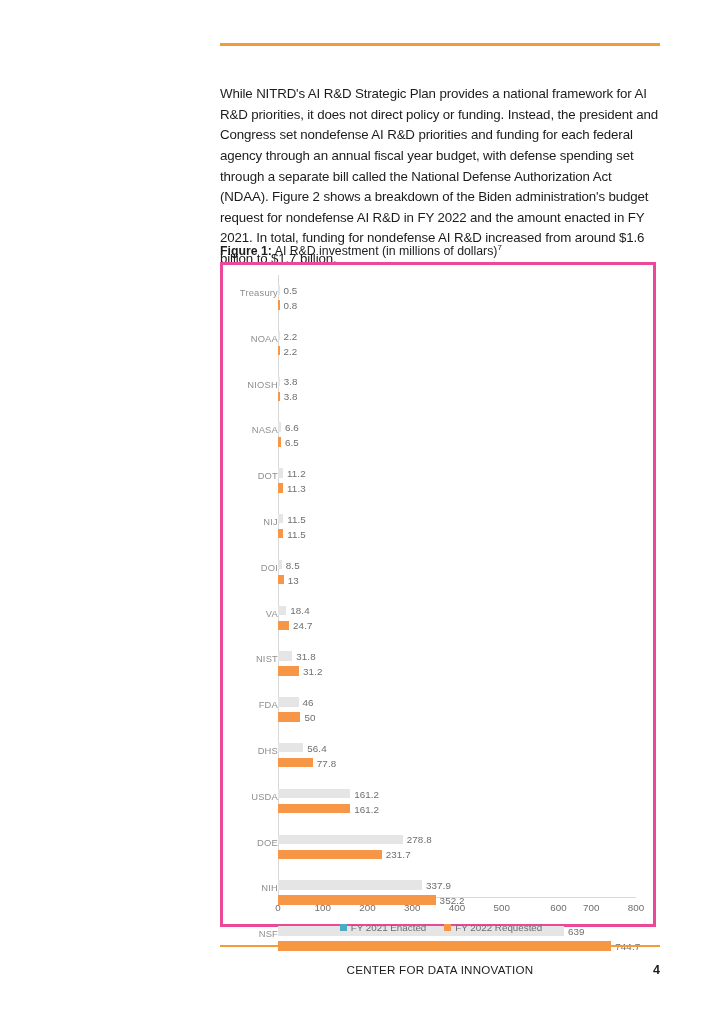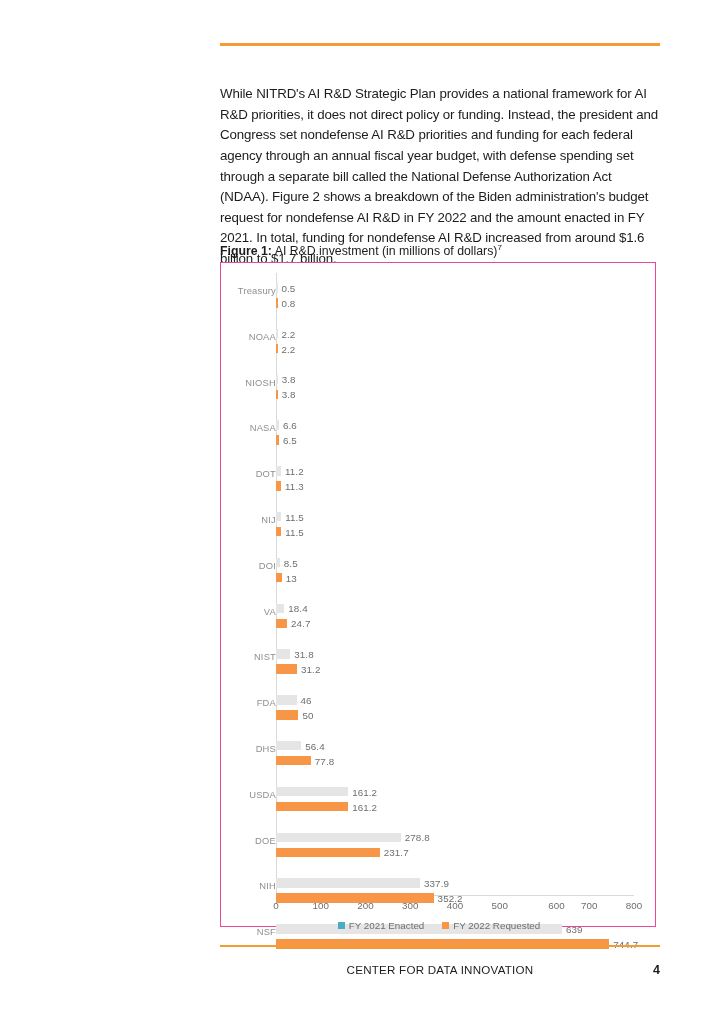--- a/index.html
+++ b/index.html
@@ -51,21 +51,21 @@
   .fig-caption .lbl { font-weight: bold; }
   .fig-caption sup { font-size: 8px; vertical-align: super; }
 
   
   .chart-frame {
     position: absolute;
     left: 220px;
     top: 262px;
     width: 436px;
     height: 665px;
-    border: 1px solid #ec4899;
+    border: 3px solid #ec4899;
     background: #ffffff;
     box-sizing: border-box;
   }
 
   .plot {
     position: absolute;
     left: 0;
     top: 0;
     width: 436px;
     height: 665px;

